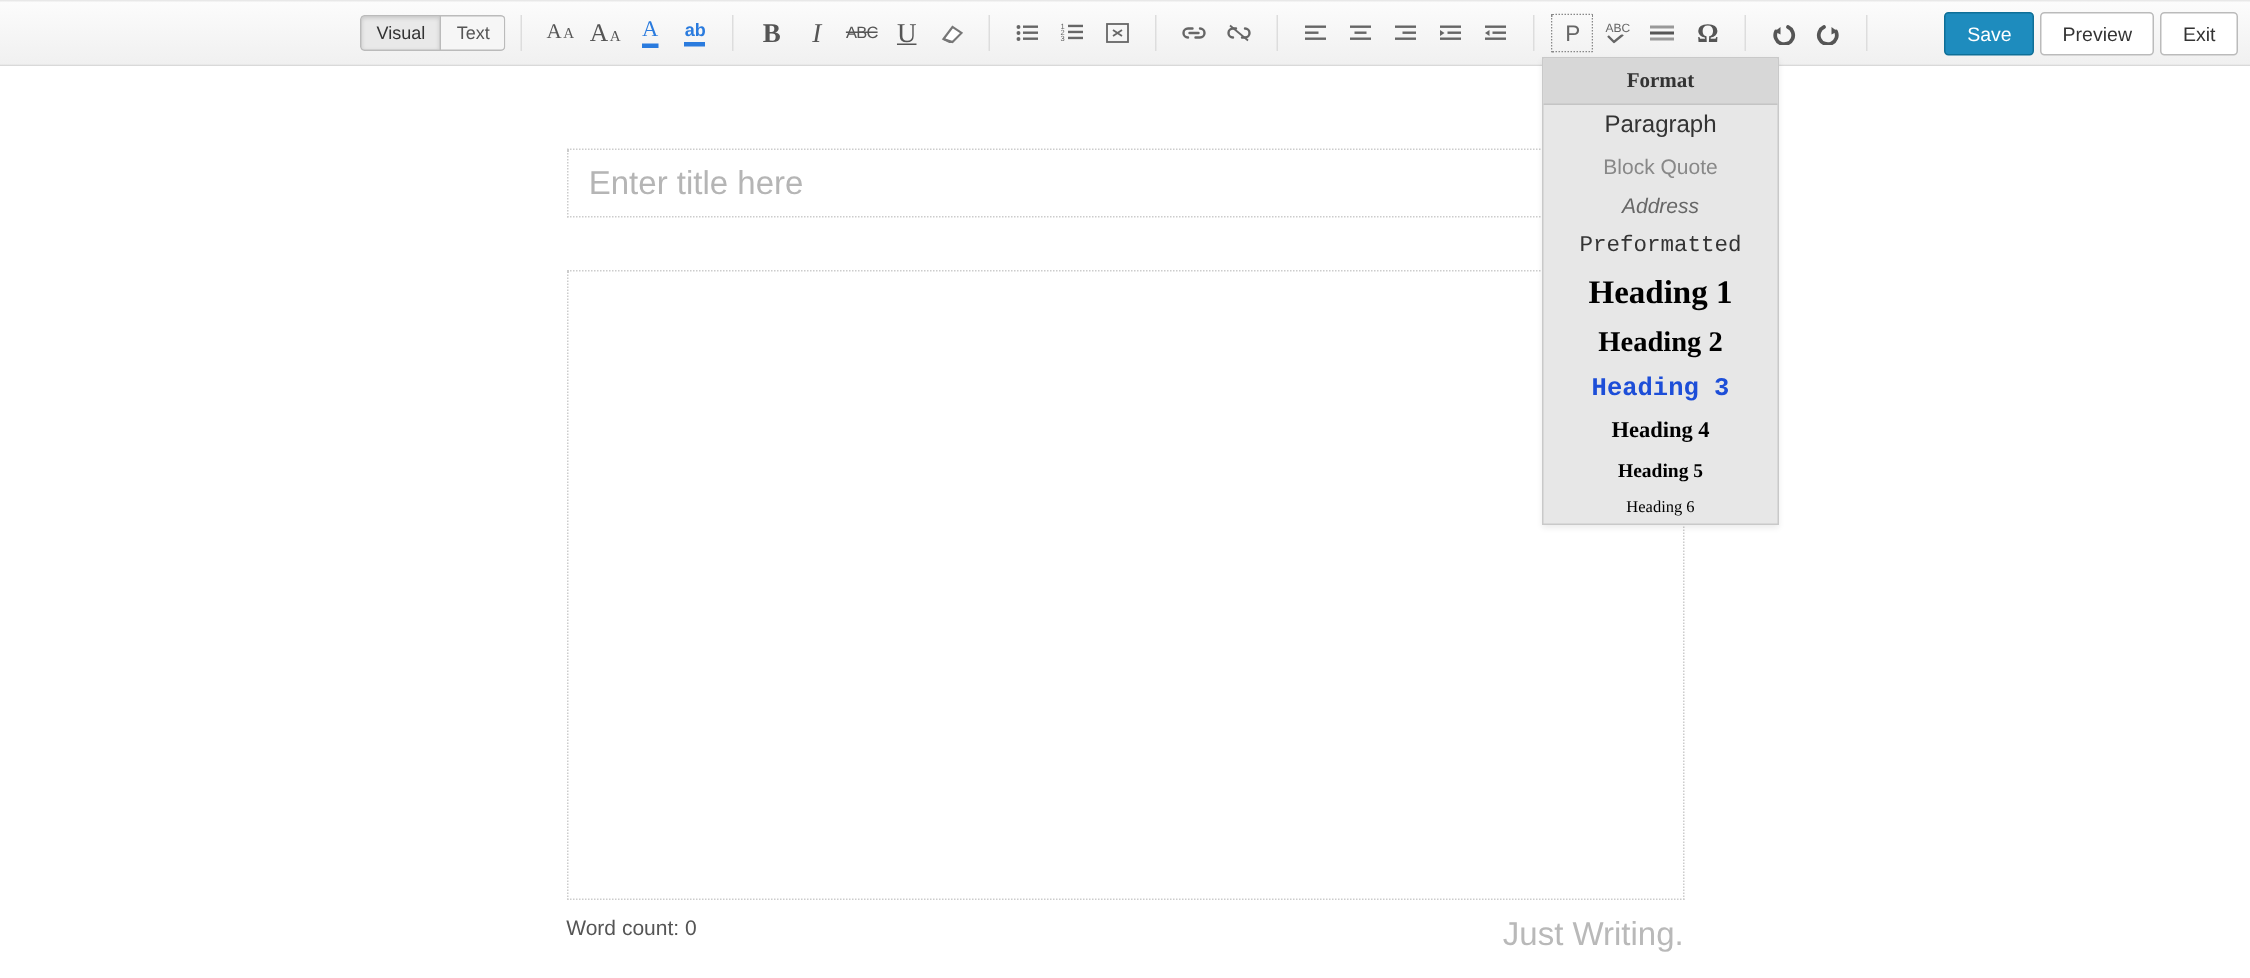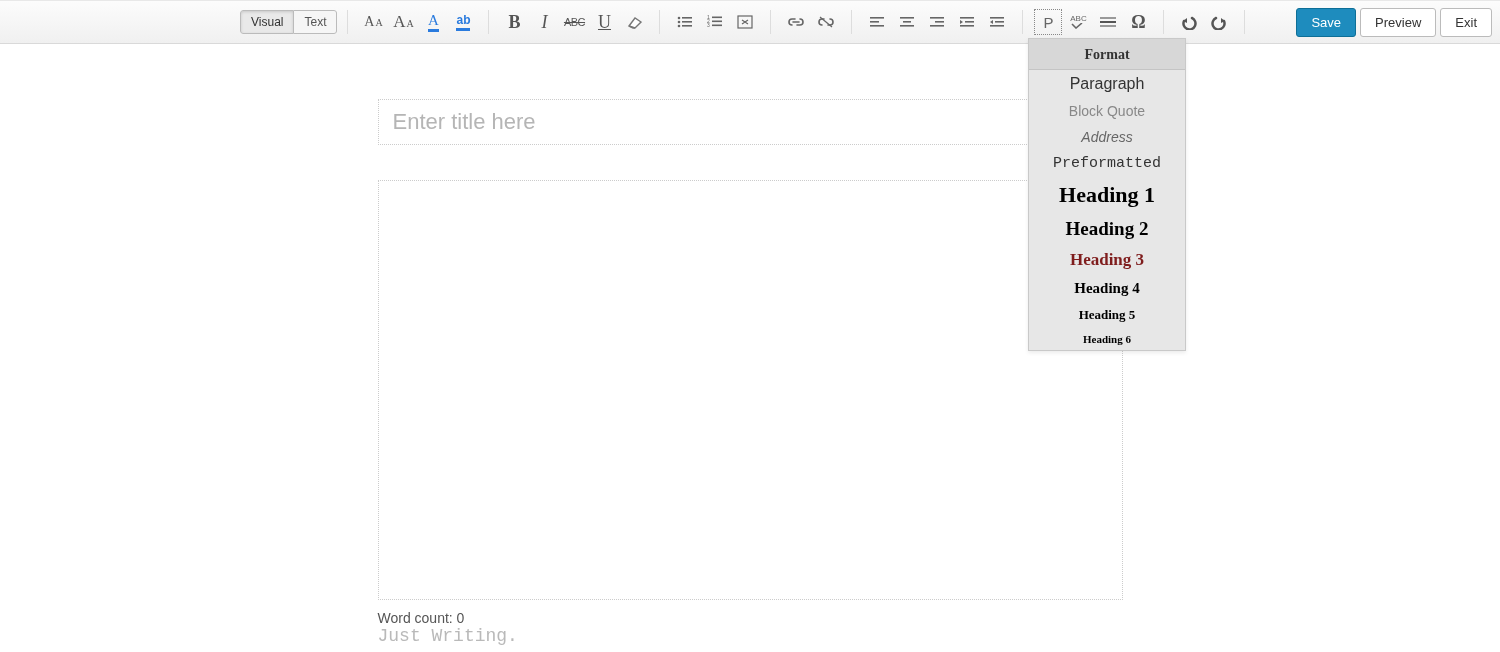--- a/index.html
+++ b/index.html
@@ -148,23 +148,22 @@
     margin-top: 35px;
   }
 
   .status-row {
     width: 745px;
     margin: 10px auto 0;
     display: flex;
     justify-content: space-between;
     font-size: 14px;
     color: #555;
-    flex-direction: column;
-  }
-  .status-row .brand { color: #b9b9b9; font-family: Liberation Mono, monospace; font-size: 18px; }
+  }
+  .status-row .brand { color: #b9b9b9; font-family: Liberation Sans, sans-serif; font-size: 22px; }
 
   
   .dropdown {
     position: absolute;
     top: 38px;
     left: 1028px;
     width: 156px;
     background: #e7e7e7;
     border: 1px solid #c9c9c9;
     box-shadow: 0 2px 4px rgba(0,0,0,0.08);
@@ -182,24 +181,24 @@
   .dropdown .itm {
     padding: 5px 10px;
     cursor: pointer;
   }
   .itm-p        { font-size: 16px; }
   .itm-address  { font-style: italic; color: #666; font-size: 14px; }
   .itm-bq       { color: #888; font-size: 14px; }
   .itm-pre      { font-family: "Courier New", monospace; font-size: 15px; }
   .itm-h1 { font-family: Georgia, serif; font-weight: bold; font-size: 22px; color:#000; }
   .itm-h2 { font-family: Georgia, serif; font-weight: bold; font-size: 19px; color:#000; }
-  .itm-h3 { font-family: Liberation Serif, serif; font-weight: bold; font-size: 17px; color:#7f1d1d; }
+  .itm-h3 { font-family: Liberation Mono, monospace; font-weight: bold; font-size: 17px; color:#1d4ed8; }
   .itm-h4 { font-family: Georgia, serif; font-weight: bold; font-size: 15px; color:#000; }
   .itm-h5 { font-family: Georgia, serif; font-weight: bold; font-size: 13px; color:#000; }
-  .itm-h6 { font-family: Georgia, serif; font-weight: bold; font-size: 11px; color:#000; }
+  .itm-h6 { font-family: Georgia, serif; font-weight: normal; font-size: 11px; color:#000; }
 
 </style>
 </head>
 <body>
 
 <div class="toolbar">
 
   <div class="mode-switch">
     <button class="active">Visual</button>
     <button>Text</button>

